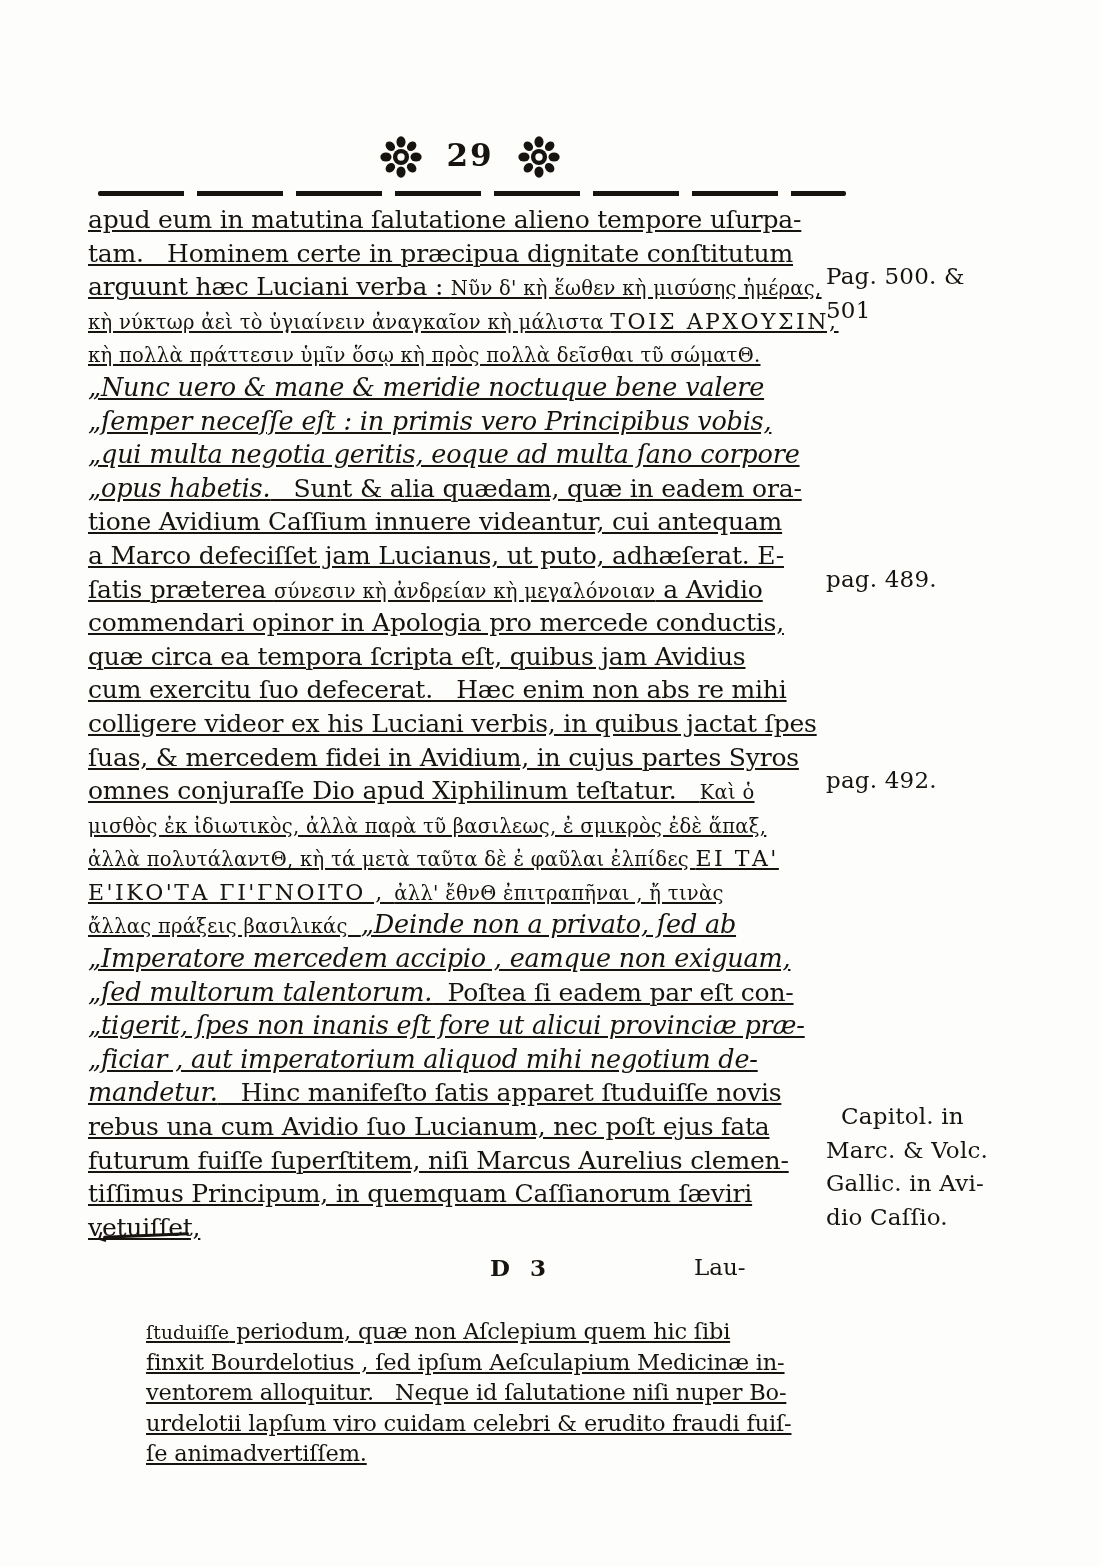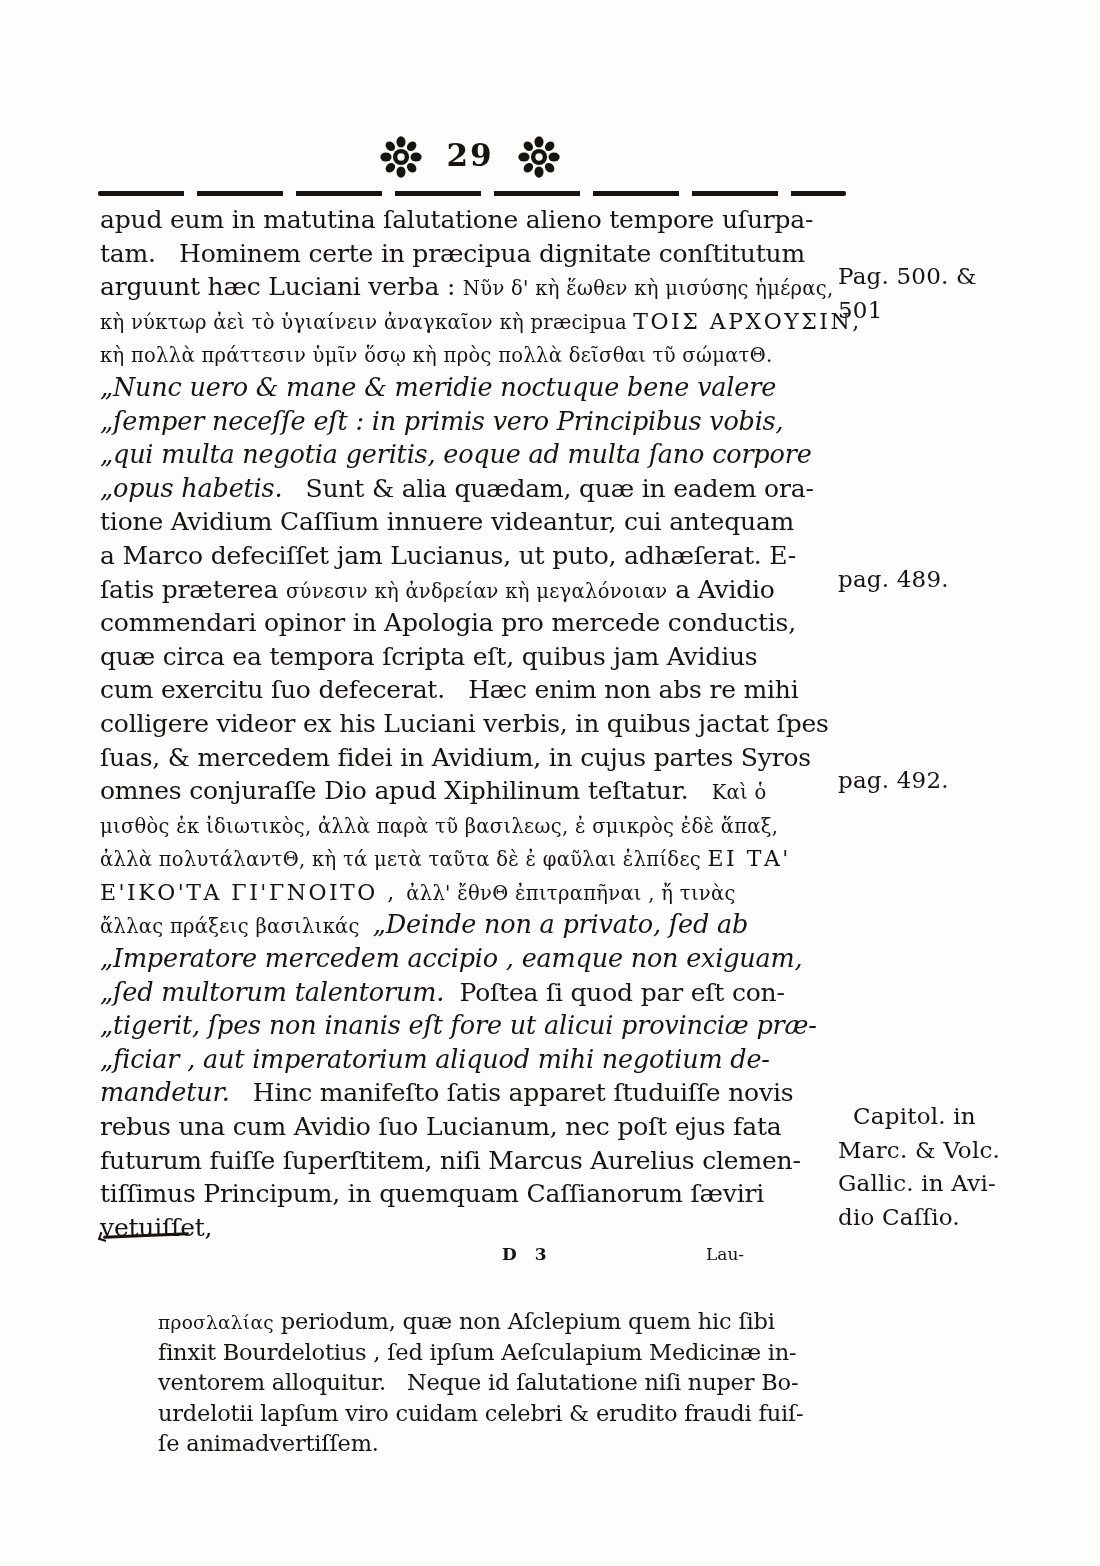--- a/index.html
+++ b/index.html
@@ -23,41 +23,41 @@
     transform:translateY(-2px);display:inline-block;
   }
   #header-rule{
     position:absolute;top:191px;left:98px;width:748px;height:5px;
     background:repeating-linear-gradient(90deg,
       #17130f 0px 86px, rgba(23,19,15,0) 86px 99px);
     border-radius:2px;
   }
   
   #text-block{
-    position:absolute;top:203px;left:100px;width:742px;
+    position:absolute;top:203px;left:88px;width:742px;text-decoration:underline;
   }
   .line{
     position:relative;
     height:33.6px;line-height:33.6px;
     white-space:pre;
     font-size:25px;letter-spacing:-0.2px;
   }
   .seg-roman{font-style:normal;}
   .seg-italic{font-style:italic;font-size:25.5px;}
   .seg-greek{font-size:19.5px;letter-spacing:0.3px;}
   .seg-greekcaps{font-size:22px;letter-spacing:2.5px;}
   .margin-note{
     position:absolute;left:738px;top:-10px;width:255px;
     font-size:23px;letter-spacing:0.2px;white-space:pre;
     font-style:normal;
   }
   
   #sig-row{
-    position:relative;height:44px;
-    font-size:17px;
+    position:relative;height:44px;margin-top:10px;
+    font-size:23px;
   }
   #sig-mark{position:absolute;left:402px;font-weight:bold;letter-spacing:6px;}
   #catchword{position:absolute;left:606px;}
   
   #footnote{
     margin-top:18px;margin-left:58px;width:660px;
   }
   #footnote .line{
     height:30.5px;line-height:30.5px;
     font-size:22.5px;
@@ -117,57 +117,57 @@
     </span>
   </div>
 
   <div id="header-rule"></div>
 
   <div id="text-block">
     <div id="main-lines">
         <div class="line"><span class="seg-roman">apud eum in matutina ſalutatione alieno tempore uſurpa-</span></div>
         <div class="line"><span class="seg-roman">tam.   Hominem certe in præcipua dignitate conſtitutum</span></div>
         <div class="line"><span class="seg-roman">arguunt hæc Luciani verba : </span><span class="seg-greek">Νῦν δ' κὴ ἕωθεν κὴ μισύσης ἡμέρας,</span><span class="margin-note">Pag. 500. &amp;</span></div>
-        <div class="line"><span class="seg-greek">κὴ νύκτωρ ἀεὶ τὸ ὑγιαίνειν ἀναγκαῖον κὴ præcipua </span><span class="seg-greekcaps">ΤΟΙΣ ΑΡΧΟΥΣΙΝ,</span><span class="margin-note">501</span></div>
+        <div class="line"><span class="seg-greek">κὴ νύκτωρ ἀεὶ τὸ ὑγιαίνειν ἀναγκαῖον κὴ μάλιστα </span><span class="seg-greekcaps">ΤΟΙΣ ΑΡΧΟΥΣΙΝ,</span><span class="margin-note">501</span></div>
         <div class="line"><span class="seg-greek">κὴ πολλὰ πράττεσιν ὑμῖν ὅσῳ κὴ πρὸς πολλὰ δεῖσθαι τῦ σώματΘ.</span></div>
         <div class="line"><span class="seg-italic">„Nunc uero &amp; mane &amp; meridie noctuque bene valere</span></div>
         <div class="line"><span class="seg-italic">„ſemper neceſſe eſt : in primis vero Principibus vobis,</span></div>
         <div class="line"><span class="seg-italic">„qui multa negotia geritis, eoque ad multa ſano corpore</span></div>
         <div class="line"><span class="seg-italic">„opus habetis.</span><span class="seg-roman">   Sunt &amp; alia quædam, quæ in eadem ora-</span></div>
         <div class="line"><span class="seg-roman">tione Avidium Caſſium innuere videantur, cui antequam</span></div>
         <div class="line"><span class="seg-roman">a Marco defeciſſet jam Lucianus, ut puto, adhæſerat. E-</span></div>
         <div class="line"><span class="seg-roman">ſatis præterea </span><span class="seg-greek">σύνεσιν κὴ ἀνδρείαν κὴ μεγαλόνοιαν</span><span class="seg-roman"> a Avidio</span><span class="margin-note">pag. 489.</span></div>
         <div class="line"><span class="seg-roman">commendari opinor in Apologia pro mercede conductis,</span></div>
         <div class="line"><span class="seg-roman">quæ circa ea tempora ſcripta eſt, quibus jam Avidius</span></div>
         <div class="line"><span class="seg-roman">cum exercitu ſuo defecerat.   Hæc enim non abs re mihi</span></div>
         <div class="line"><span class="seg-roman">colligere videor ex his Luciani verbis, in quibus jactat ſpes</span></div>
         <div class="line"><span class="seg-roman">ſuas, &amp; mercedem fidei in Avidium, in cujus partes Syros</span></div>
         <div class="line"><span class="seg-roman">omnes conjuraſſe Dio apud Xiphilinum teſtatur.   </span><span class="seg-greek">Καὶ ὁ</span><span class="margin-note">pag. 492.</span></div>
         <div class="line"><span class="seg-greek">μισθὸς ἐκ ἰδιωτικὸς, ἀλλὰ παρὰ τῦ βασιλεως, ἐ σμικρὸς ἐδὲ ἅπαξ,</span></div>
         <div class="line"><span class="seg-greek">ἀλλὰ πολυτάλαντΘ, κὴ τά μετὰ ταῦτα δὲ ἐ φαῦλαι ἐλπίδες </span><span class="seg-greekcaps">ΕΙ ΤΑ'</span></div>
         <div class="line"><span class="seg-greekcaps">Ε'ΙΚΟ'ΤΑ ΓΙ'ΓΝΟΙΤΟ , </span><span class="seg-greek">ἀλλ' ἔθνΘ ἐπιτραπῆναι , ἤ τινὰς</span></div>
         <div class="line"><span class="seg-greek">ἄλλας πράξεις βασιλικάς  </span><span class="seg-italic">„Deinde non a privato, ſed ab</span></div>
         <div class="line"><span class="seg-italic">„Imperatore mercedem accipio , eamque non exiguam,</span></div>
-        <div class="line"><span class="seg-italic">„ſed multorum talentorum.</span><span class="seg-roman">  Poſtea ſi quod par eſt con-</span></div>
+        <div class="line"><span class="seg-italic">„ſed multorum talentorum.</span><span class="seg-roman">  Poſtea ſi eadem par eſt con-</span></div>
         <div class="line"><span class="seg-italic">„tigerit, ſpes non inanis eſt fore ut alicui provinciæ præ-</span></div>
         <div class="line"><span class="seg-italic">„ficiar , aut imperatorium aliquod mihi negotium de-</span></div>
         <div class="line"><span class="seg-italic">mandetur.</span><span class="seg-roman">   Hinc manifeſto ſatis apparet ſtuduiſſe novis</span></div>
         <div class="line"><span class="seg-roman">rebus una cum Avidio ſuo Lucianum, nec poſt ejus fata</span><span class="margin-note">  Capitol. in</span></div>
         <div class="line"><span class="seg-roman">futurum fuiſſe ſuperſtitem, niſi Marcus Aurelius clemen-</span><span class="margin-note">Marc. &amp; Volc.</span></div>
         <div class="line"><span class="seg-roman">tiſſimus Principum, in quemquam Caſſianorum ſæviri</span><span class="margin-note">Gallic. in Avi-</span></div>
         <div class="line"><span class="seg-roman">vetuiſſet,</span><span class="margin-note">dio Caſſio.</span></div>
       </div>
 
     <div id="sig-row">
       <span id="sig-mark">D 3</span>
       <span id="catchword">Lau-</span>
     </div>
 
     <div id="footnote">
-        <div class="line"><span class="seg-greek">προσλαλίας</span><span class="seg-roman"> periodum, quæ non Aſclepium quem hic ſibi</span></div>
+        <div class="line"><span class="seg-greek">ſtuduiſſe</span><span class="seg-roman"> periodum, quæ non Aſclepium quem hic ſibi</span></div>
         <div class="line"><span class="seg-roman">finxit Bourdelotius , ſed ipſum Aeſculapium Medicinæ in-</span></div>
         <div class="line"><span class="seg-roman">ventorem alloquitur.   Neque id ſalutatione niſi nuper Bo-</span></div>
         <div class="line"><span class="seg-roman">urdelotii lapſum viro cuidam celebri &amp; erudito fraudi fuiſ-</span></div>
         <div class="line"><span class="seg-roman">ſe animadvertiſſem.</span></div>
       </div>
   </div>
 
   <div id="flourish"></div>
 
 </div>

